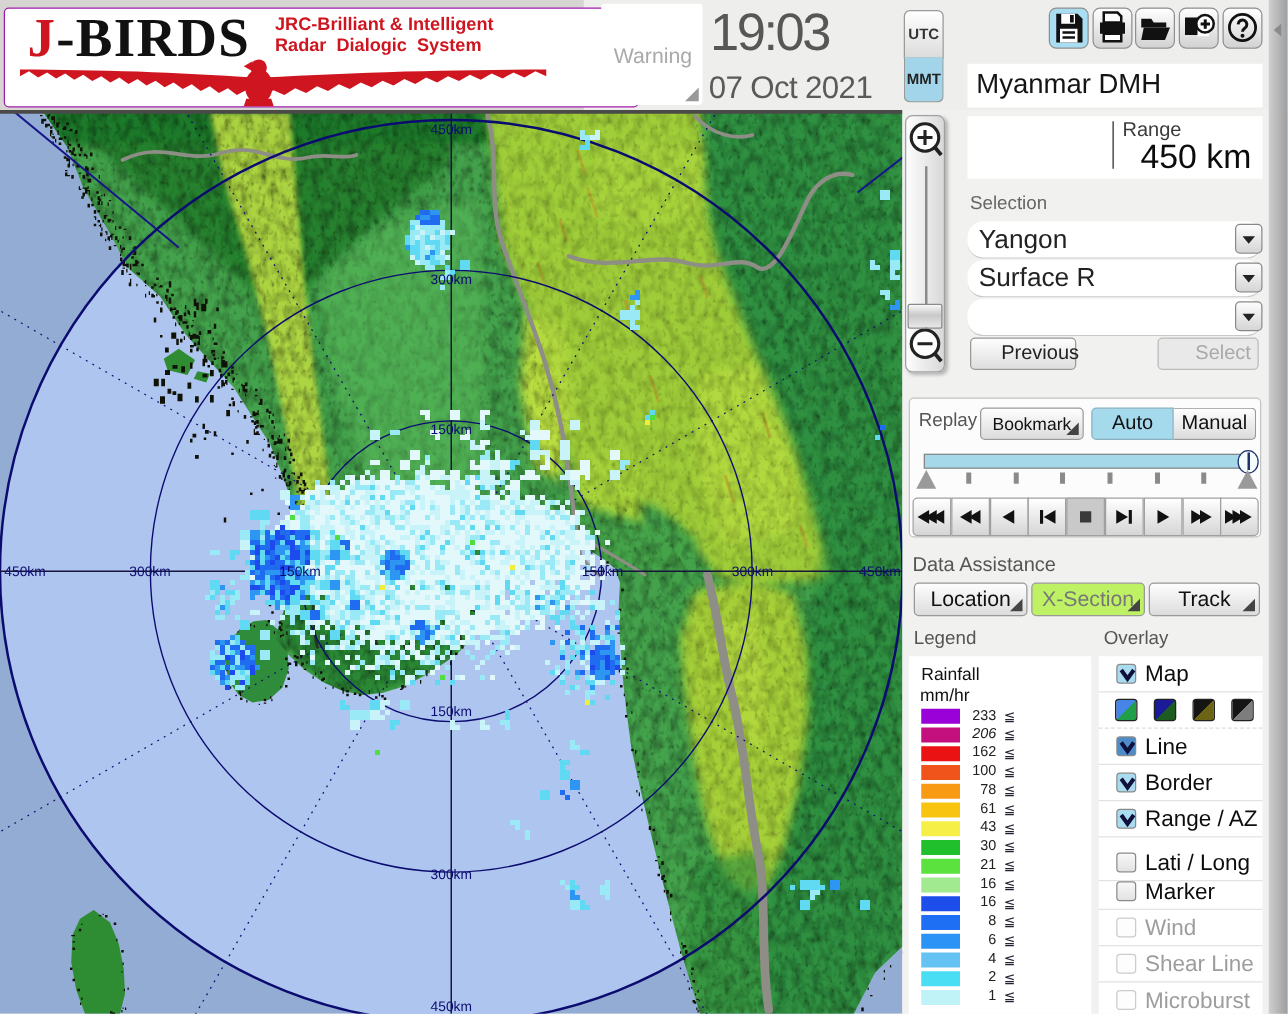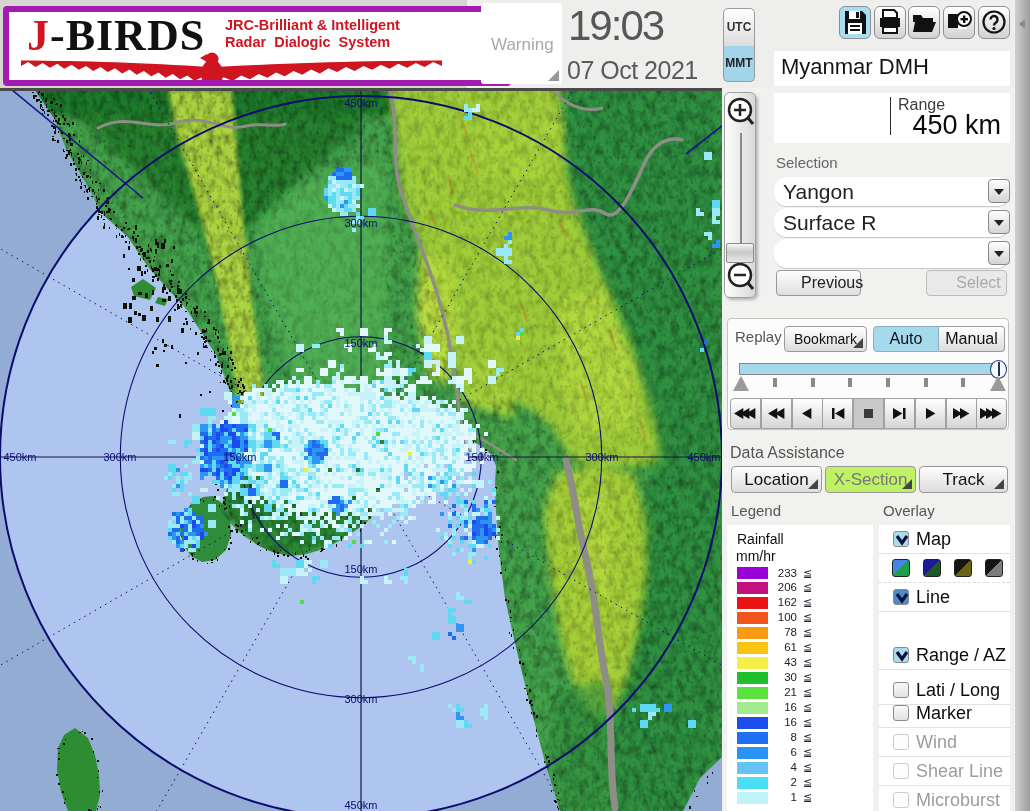--- a/index.html
+++ b/index.html
@@ -1,19 +1,19 @@
 <!DOCTYPE html>
 <html><head>
 <meta charset="utf-8">
 <style>
 * { margin:0; padding:0; box-sizing:border-box; }
 html,body { width:1030px; height:811px; overflow:hidden; font-family:"Liberation Sans", sans-serif; background:#f1f1f0; }
 #header { position:absolute; left:0; top:0; width:1030px; height:90px; background:#eeeeec; }
 #hdr-left-bg { position:absolute; left:0; top:0; width:467px; height:90px; background:#d7d5d1; }
-#logo-box { position:absolute; left:3px; top:6px; width:508px; height:80px; background:#fff; border:6px solid #a21caf; border-radius:4px; overflow:hidden; }
+#logo-box { position:absolute; left:3px; top:6px; width:508px; height:80px; background:#fff; border:1px solid #a21caf; border-radius:4px; overflow:hidden; }
 #jbirds { position:absolute; left:18px; top:-2px; font-family:"Liberation Serif", serif; font-weight:bold; font-size:44px; letter-spacing:1px; color:#111; }
 #jbirds .j { color:#cf1520; }
 #jrc { position:absolute; left:216px; top:5px; color:#cf1520; font-weight:bold; font-size:14.5px; line-height:17px; }
 #warn-box { position:absolute; left:481px; top:3px; width:81px; height:81px; background:#fff; border-radius:3px; }
 #warn-box span { position:absolute; left:10px; top:32px; color:#a9a9a9; font-size:17px; }
 .corner-tri { position:absolute; right:3px; bottom:3px; width:0; height:0; border-left:11px solid transparent; border-bottom:11px solid #555; }
 .corner-tri2 { position:absolute; right:3px; bottom:3px; width:0; height:0; border-left:10px solid transparent; border-bottom:10px solid #444; }
 #time { position:absolute; left:568px; top:2px; font-size:42px; letter-spacing:-2px; color:#575757; }
 #date { position:absolute; left:567px; top:56px; font-size:25px; letter-spacing:-0.5px; color:#5a5a5a; }
 #utc { position:absolute; left:723px; top:8px; width:32px; height:39px; background:linear-gradient(#ffffff,#dcdcdc); border:1px solid #9a9a9a; border-radius:5px 5px 0 0; text-align:center; font-size:12px; font-weight:bold; color:#333; line-height:37px; }
@@ -356,21 +356,21 @@
 <div class="dabtn pressed" style="left:825px;width:91px;">X-Section<div class="corner-tri2"></div></div>
 <div class="dabtn" style="left:919px;width:89px;">Track<div class="corner-tri2"></div></div>
 <div id="leg-label">Legend</div>
 <div id="legend">
   <div class="t1">Rainfall</div>
   <div class="t2">mm/hr</div>
   <div class="sw" style="top:42px;background:#9a00d8;"></div>
     <div class="swlab" style="left:22px;top:42px;">233</div>
     <div class="swle" style="top:42px;">≦</div>
     <div class="sw" style="top:57px;background:#c40f7e;"></div>
-    <div class="swlab" style="left:22px;top:56px;">206</div>
+    <div class="swlab" style="left:22px;top:56px;font-style:italic;">206</div>
     <div class="swle" style="top:56px;">≦</div>
     <div class="sw" style="top:72px;background:#ea1212;"></div>
     <div class="swlab" style="left:22px;top:71px;">162</div>
     <div class="swle" style="top:71px;">≦</div>
     <div class="sw" style="top:87px;background:#f0541a;"></div>
     <div class="swlab" style="left:22px;top:86px;">100</div>
     <div class="swle" style="top:86px;">≦</div>
     <div class="sw" style="top:102px;background:#f89a14;"></div>
     <div class="swlab" style="left:22px;top:101px;">78</div>
     <div class="swle" style="top:101px;">≦</div>
@@ -419,20 +419,28 @@
       <div class="tx">Map</div>
     </div>
     <div class="ovrow" style="top:58px;">
       <div class="cb on2">
         <svg width="14" height="12" viewBox="0 0 14 12">
           <path d="M2,2 L7,9 L12,2" fill="none" stroke="#10103c" stroke-width="3.2"></path>
         </svg>
       </div>
       <div class="tx">Line</div>
     </div>
+    <div class="ovrow" style="top:87px;">
+      <div class="cb on">
+        <svg width="14" height="12" viewBox="0 0 14 12">
+          <path d="M2,2 L7,9 L12,2" fill="none" stroke="#10103c" stroke-width="3.2"></path>
+        </svg>
+      </div>
+      <div class="tx">Border</div>
+    </div>
     <div class="ovrow" style="top:116px;">
       <div class="cb on">
         <svg width="14" height="12" viewBox="0 0 14 12">
           <path d="M2,2 L7,9 L12,2" fill="none" stroke="#10103c" stroke-width="3.2"></path>
         </svg>
       </div>
       <div class="tx">Range / AZ</div>
     </div>
     <div class="ovrow" style="top:131px;margin-top:20px;">
       <div class="cb"></div>

